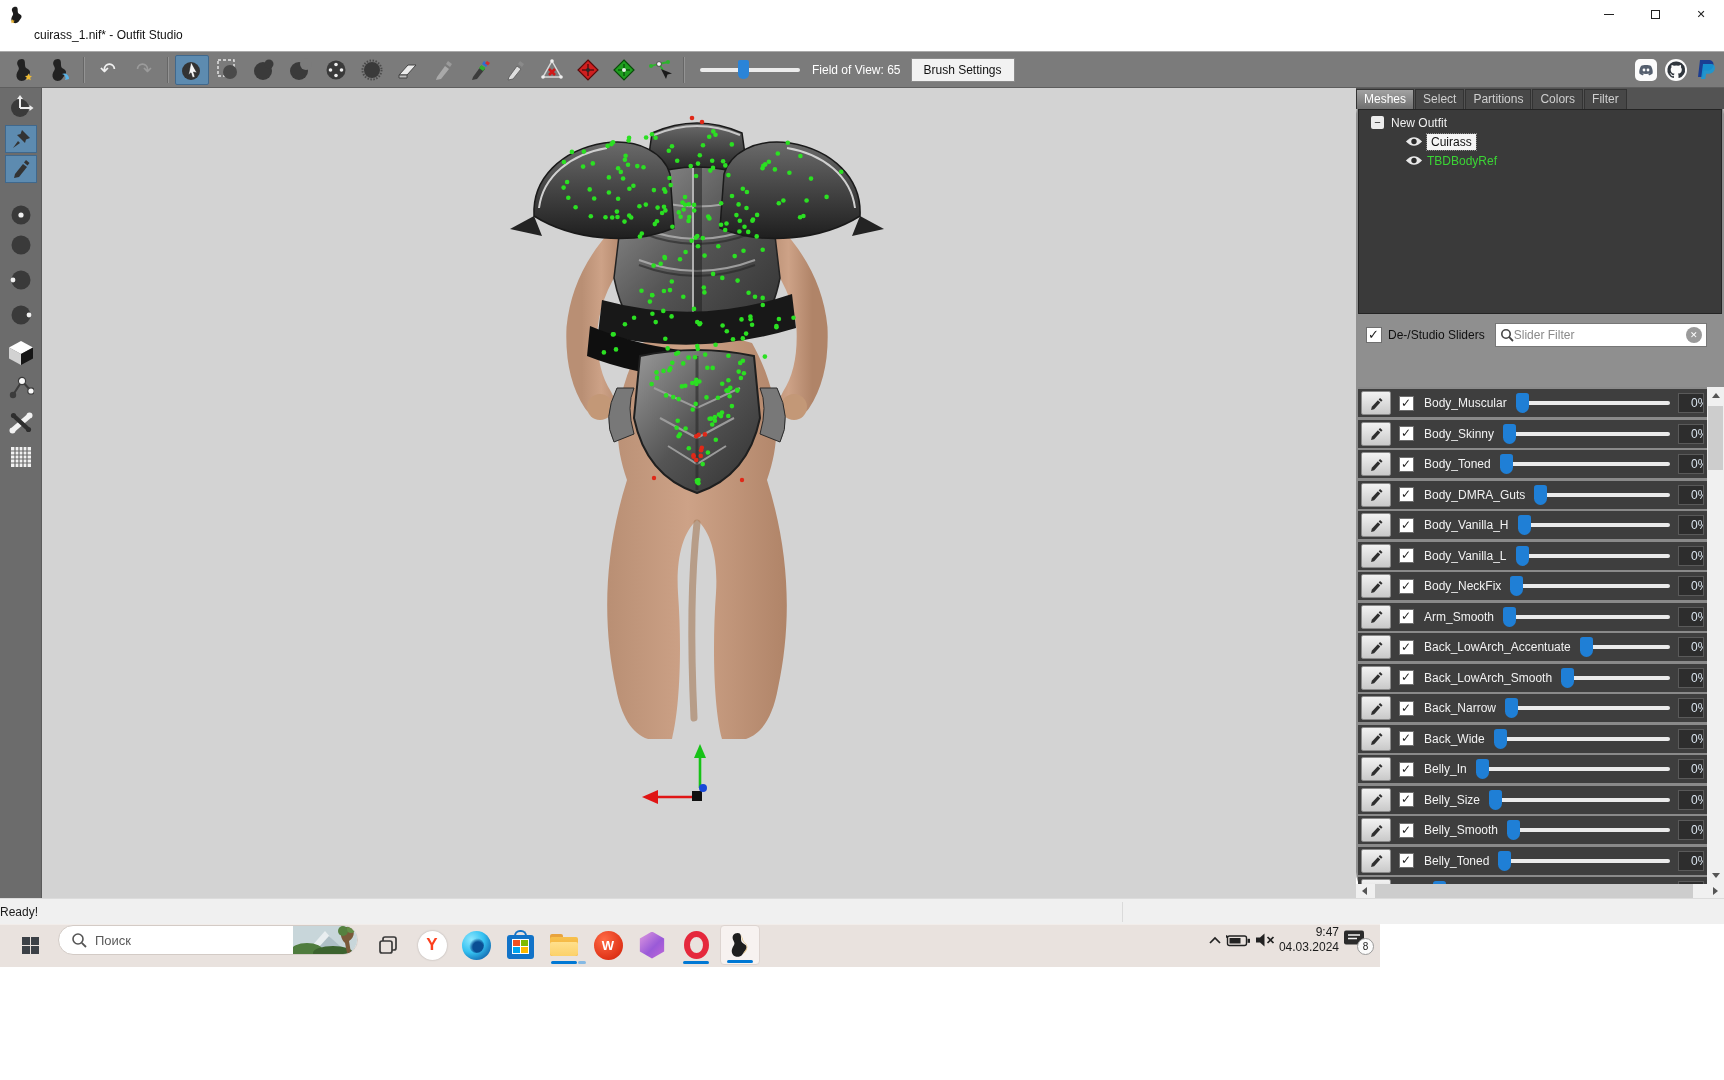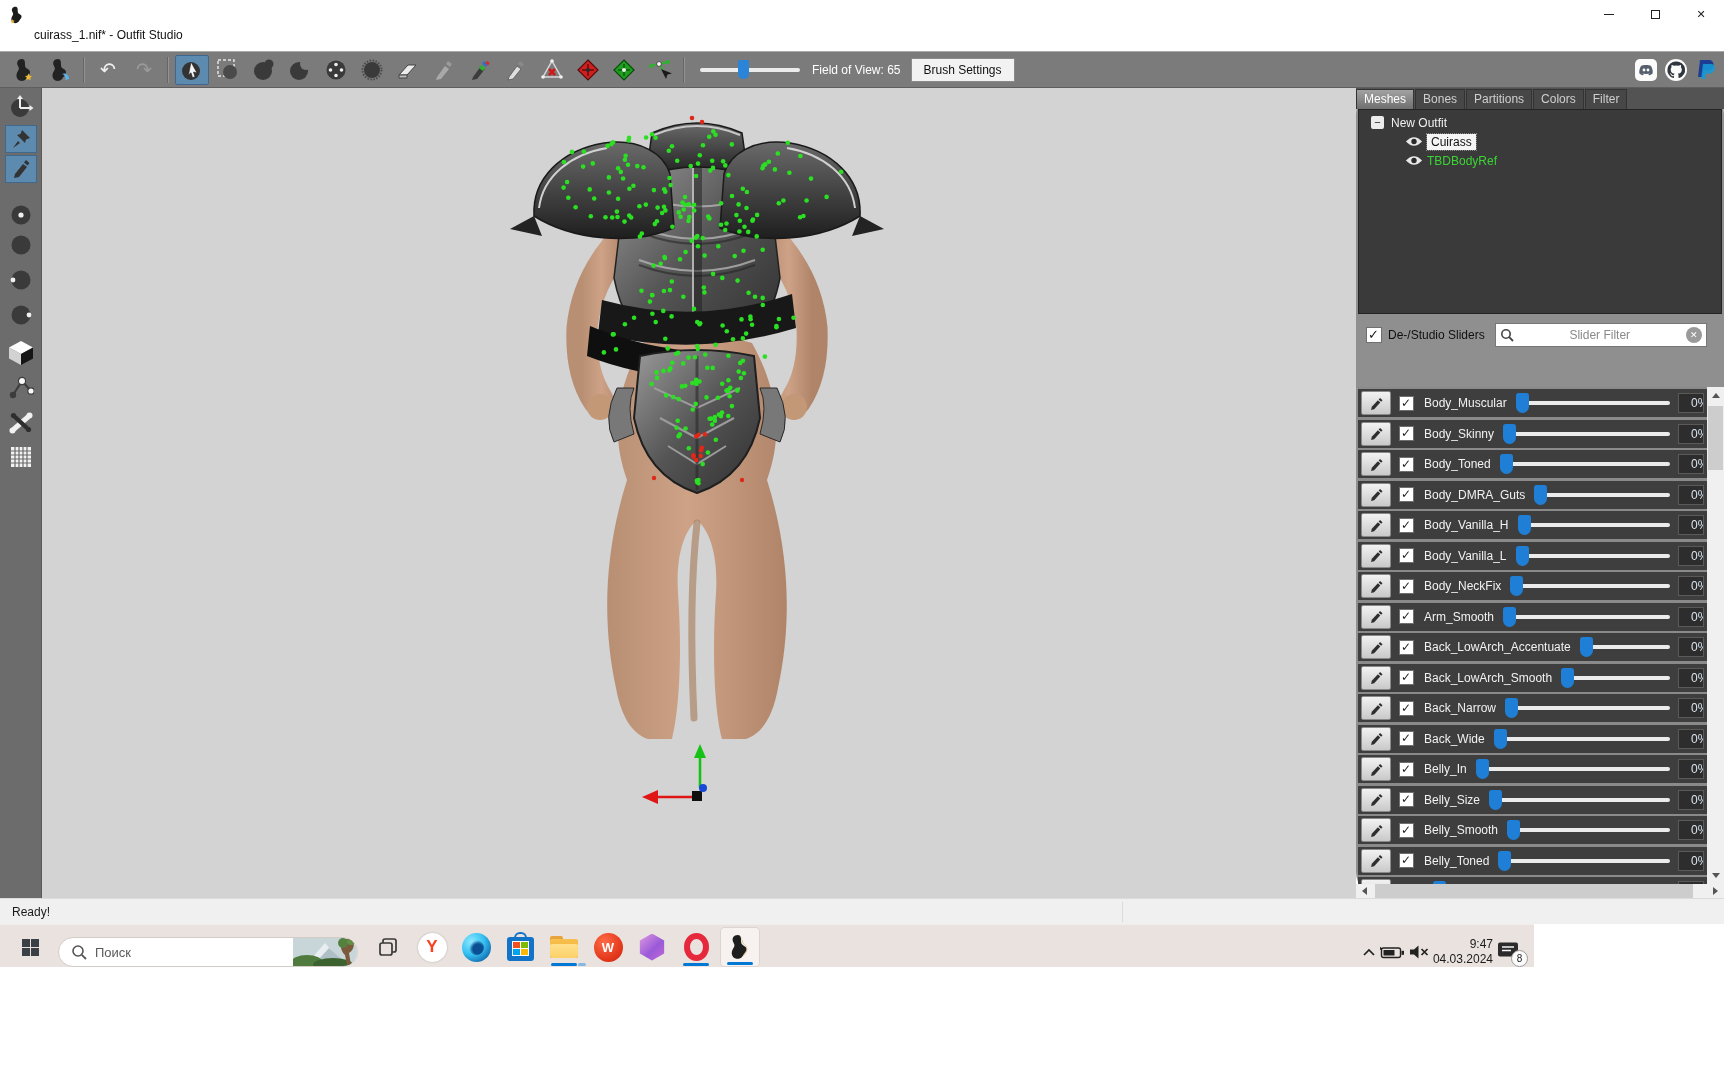--- a/index.html
+++ b/index.html
@@ -53,21 +53,21 @@
   .tree-child { padding-left:46px; }
   .eye { width:18px; height:11px; margin-right:4px; flex:0 0 auto; }
   .mesh-selected { background:#f5f5f5; color:#101010; padding:1px 4px; outline:1px dotted #888; }
   .mesh-ref { color:#3bd435; }
 
   #slider-toolbar { position:absolute; left:0; top:230px; width:368px; height:33px; display:flex; align-items:center; padding-left:10px; }
   .cb { width:16px; height:16px; background:#fff; border:1px solid #6f6f6f; position:relative; flex:0 0 auto; }
   .cb::after { content:"✓"; position:absolute; left:1px; top:-1px; font-size:13px; font-weight:bold; color:#1b1b1b; }
   #deselect-label { font-size:12px; color:#101010; margin-left:6px; white-space:nowrap; }
   #filter-box { margin-left:10px; width:212px; height:24px; background:#fff; border:1px solid #777; display:flex; align-items:center; padding:0 4px; }
-  #filter-box input { border:none; outline:none; flex:1; font-size:12px; color:#333; font-family:inherit; min-width:0;text-align:center; }
+  #filter-box input { border:none; outline:none; flex:1; font-size:12px; color:#333; font-family:inherit; min-width:0; }
   #filter-box input::placeholder { color:#8a8a8a; }
   #filter-clear { width:16px; height:16px; border-radius:50%; background:#9a9a9a; color:#fff; font-size:9px; line-height:16px; text-align:center; flex:0 0 auto; }
 
   #masks-header { position:absolute; left:2px; top:265px; width:364px; height:32px; background:#ededed; display:flex; align-items:center; padding-left:8px; }
   #masks-label { font-size:13px; font-weight:bold; color:#111; margin-left:6px; }
 
   #slider-list { position:absolute; left:2px; top:299px; width:366px; height:497px; background:#8a8a8a; overflow:hidden; padding-top:2px; }
   .s-row { height:28px; margin-bottom:2.5px; background:#3e3e3e; display:flex; align-items:center; padding:0 20px 0 3px; }
   .pencil-btn { width:30px; height:24px; background:linear-gradient(#f2f2f2,#c9c9c9); border:1px solid #8a8a8a; border-radius:2px; display:flex; align-items:center; justify-content:center; flex:0 0 auto; }
   .s-row .cb { width:15px; height:15px; margin-left:8px; }
@@ -88,25 +88,25 @@
   #hscroll .sb-arrow { height:14px; }
   #hscroll .sb-arrow.right { margin-left:auto; }
   .tri { width:0; height:0; }
   .tri.up { border-left:4px solid transparent; border-right:4px solid transparent; border-bottom:5px solid #555; }
   .tri.down { border-left:4px solid transparent; border-right:4px solid transparent; border-top:5px solid #555; }
   .tri.left { border-top:4px solid transparent; border-bottom:4px solid transparent; border-right:5px solid #555; }
   .tri.right { border-top:4px solid transparent; border-bottom:4px solid transparent; border-left:5px solid #555; }
 
   
   #statusbar { position:absolute; left:0; top:898px; width:1724px; height:26px; background:#f0f0f0; border-top:1px solid #dcdcdc; display:flex; align-items:center; }
-  #status-text { font-size:12px; color:#1a1a1a; margin-left:12px; }
+  #status-text { font-size:12px; color:#1a1a1a; margin-left:0; }
   .status-div { position:absolute; left:1122px; top:3px; width:1px; height:20px; background:#dadada; }
 
   
-  #taskbar { position:absolute; left:0; top:924px; width:1534px; height:43px; background:#e9e2de; border-top:1px solid #f2edea; display:flex; align-items:flex-end; }
+  #taskbar { position:absolute; left:0; top:924px; width:1380px; height:43px; background:#e9e2de; border-top:1px solid #f2edea; display:flex; align-items:flex-start; }
   .tb-app { position:relative; width:40px; height:40px; margin:0 2px; display:flex; align-items:center; justify-content:center; border-radius:4px; flex:0 0 auto; }
   .tb-app.active-app { background:#f7f2f0; border:1px solid #ddd4d0; }
   .run-line { position:absolute; bottom:1px; left:50%; transform:translateX(-50%); width:24px; height:3px; border-radius:2px; background:#0078d4; }
   .run-line.extra { left:auto; right:-2px; transform:none; width:8px; background:#85b9e4; }
   #start-btn { margin-left:10px; }
   .win-logo { display:grid; grid-template-columns:8px 8px; grid-template-rows:8px 8px; gap:1px; }
   .win-logo span { background:#3b4046; }
   #search-pill { position:relative; margin:0 8px 0 6px; width:300px; height:30px; background:#fff; border:1px solid #d3cbc6; border-radius:15px; display:flex; align-items:center; overflow:hidden; flex:0 0 auto; }
   #search-pill input { border:none; outline:none; font-size:13px; color:#444; margin-left:8px; flex:1; font-family:inherit; min-width:0; }
   #search-pill input::placeholder { color:#5a5a5a; }
@@ -712,21 +712,21 @@
           <polygon points="600,709 616,702 616,716" fill="#e01515"></polygon>
           <rect x="650" y="703" width="10" height="10" fill="#101010"></rect>
           <circle cx="661" cy="700" r="4" fill="#1848d8"></circle>
         </g>
       </svg>
     </div>
 
     <div id="rightpanel">
       <div id="mesh-tabs">
           <span class="tab active">Meshes</span>
-          <span class="tab">Bones</span>
+          <span class="tab">Select</span>
           <span class="tab">Partitions</span>
           <span class="tab">Colors</span>
           <span class="tab">Filter</span>
         </div>
 
       <div id="mesh-tree">
         <div class="tree-row">
           <div class="expander">−</div>
           <span class="tree-root-label">New Outfit</span>
         </div>

